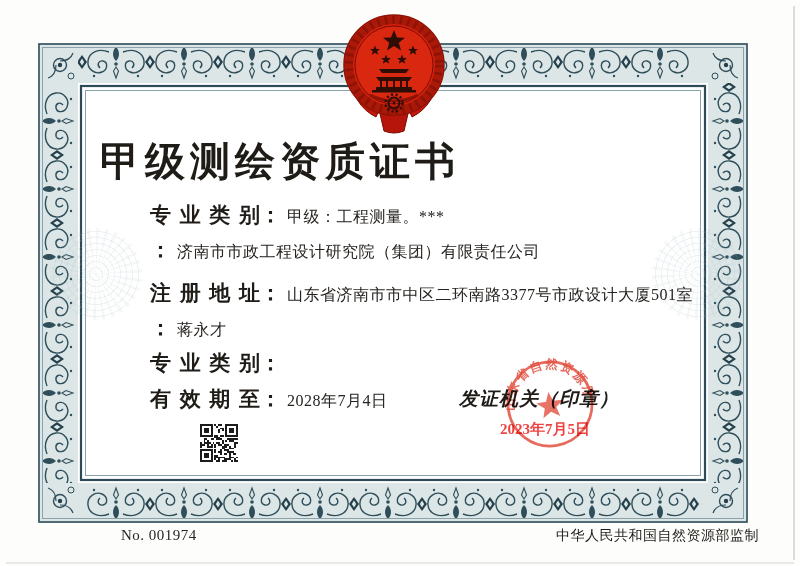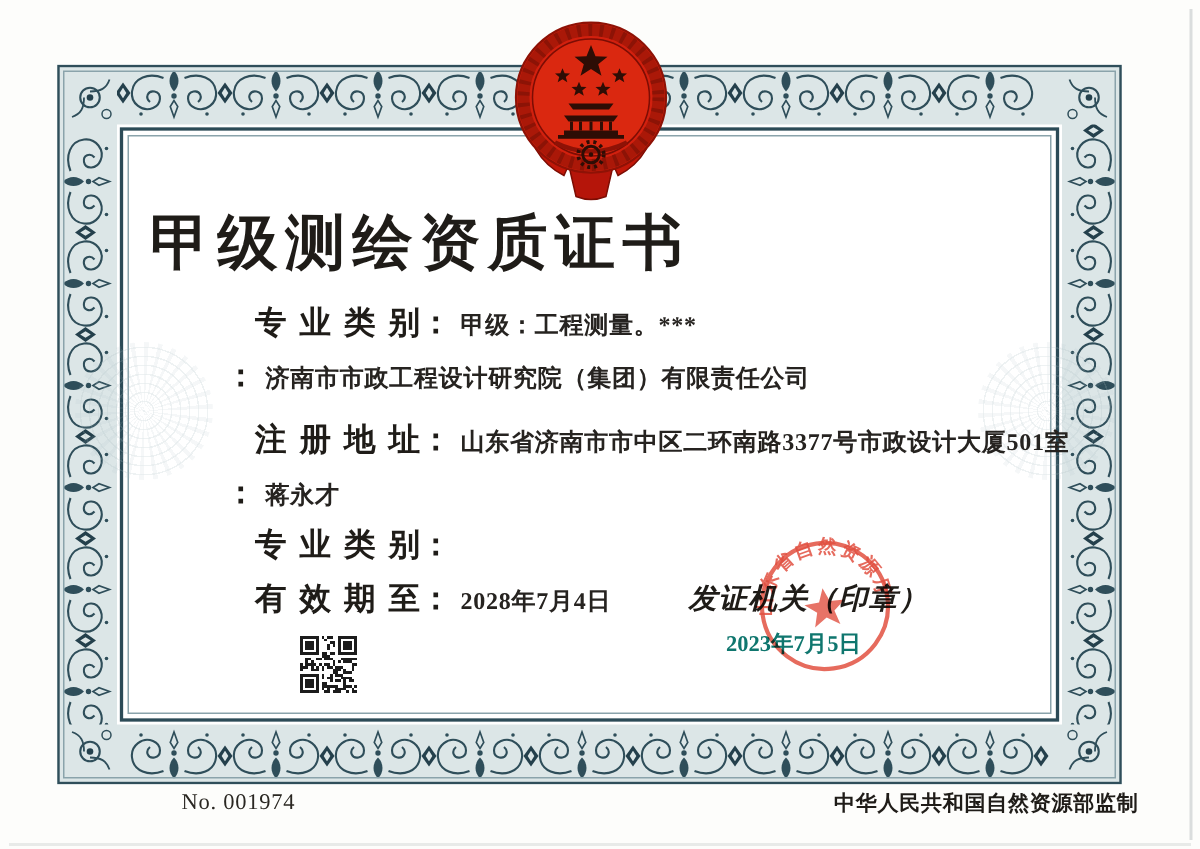--- a/index.html
+++ b/index.html
@@ -15,42 +15,42 @@
     position:absolute;left:100px;top:134px;width:600px;margin:0;
     text-align:left;font-size:40px;font-weight:900;letter-spacing:5px;
     color:#1f1c18;z-index:4;
   }
   .field-row{
     position:absolute;left:150px;display:flex;align-items:baseline;z-index:4;
     white-space:nowrap;
   }
   .f-label{
     display:inline-block;width:110px;font-size:21px;font-weight:700;
-    text-align:justify;text-align-last:justify;color:#1f1c18;margin-left:20px;
+    text-align:justify;text-align-last:justify;color:#1f1c18;
   }
   .f-colon{font-size:21px;font-weight:700;margin:0 2px 0 0;color:#1f1c18;}
-  .f-value{font-size:16px;font-weight:700;padding-left:4px;color:#262320;letter-spacing:.5px;text-align:right;}
+  .f-value{font-size:16px;font-weight:400;padding-left:4px;color:#262320;letter-spacing:.5px;text-align:right;}
   .row-1{top:201px;} .row-2{top:236px;} .row-3{top:279px;}
   .row-4{top:314px;} .row-5{top:349px;} .row-6{top:385px;}
   .issuer-caption{
     position:absolute;left:459px;top:386px;font-size:19px;font-weight:700;
     letter-spacing:1px;color:#1f1c18;z-index:4;white-space:nowrap;font-style:italic;
   }
   .issue-date{
-    position:absolute;left:484px;top:420px;font-size:15px;font-weight:600;
-    color:#0f766e;z-index:4;white-space:nowrap;
+    position:absolute;left:500px;top:420px;font-size:15px;font-weight:600;
+    color:#ef4444;z-index:4;white-space:nowrap;
   }
   .seal-svg{
     position:absolute;left:504px;top:358px;z-index:6;
     mix-blend-mode:multiply;opacity:.88;transform:rotate(-8deg);
   }
   .qr-svg{position:absolute;left:200px;top:424px;z-index:4;}
   .serial{position:absolute;left:73px;top:527px;font-size:15px;letter-spacing:.5px;color:#2a2722;margin-left:48px;}
   .footer-right{
-    position:absolute;right:41px;top:527px;font-size:14px;font-weight:700;
+    position:absolute;right:41px;top:527px;font-size:14px;font-weight:400;
     letter-spacing:.5px;color:#1f1c18;white-space:nowrap;
   }
   .rosette{
     position:absolute;width:92px;height:92px;border-radius:50%;opacity:.38;z-index:1;
     background:
       repeating-radial-gradient(circle at center, rgba(168,188,193,.5) 0 1px, transparent 1px 6px),
       repeating-conic-gradient(rgba(168,188,193,.3) 0deg 4deg, transparent 4deg 12deg);
   }
   .rosette.left{left:50px;top:228px;}
   .rosette.right{left:652px;top:228px;}

